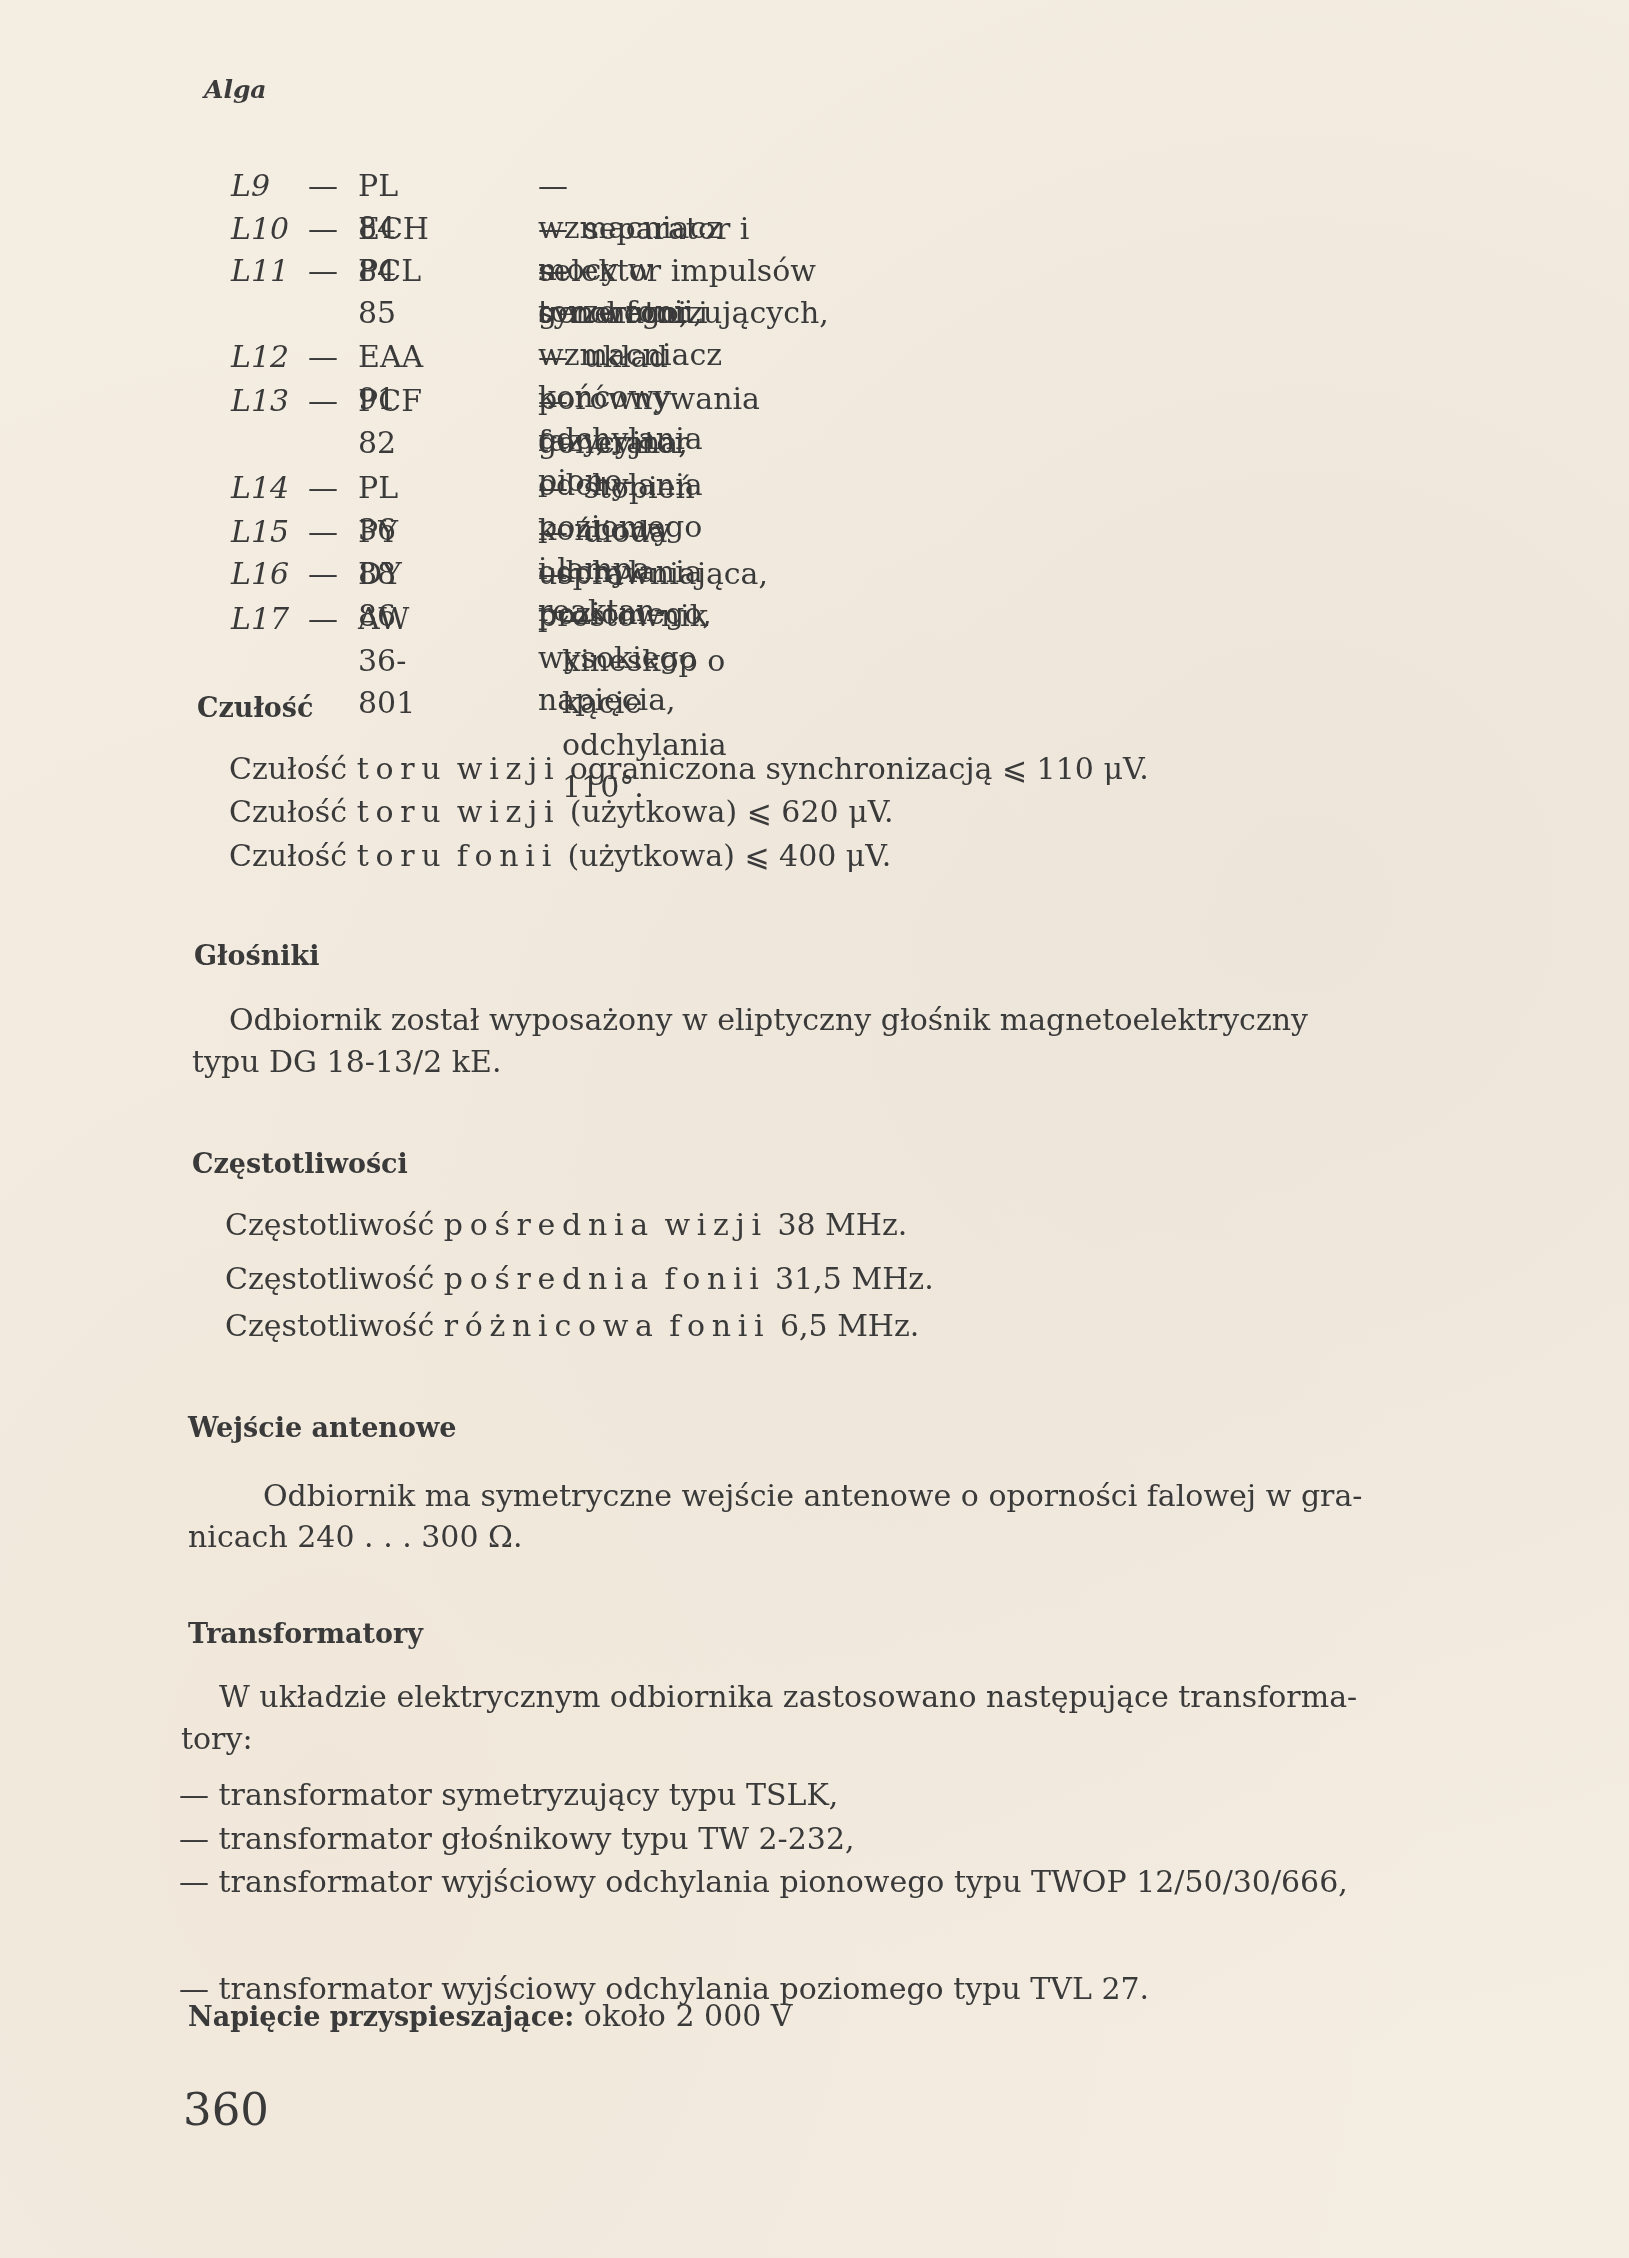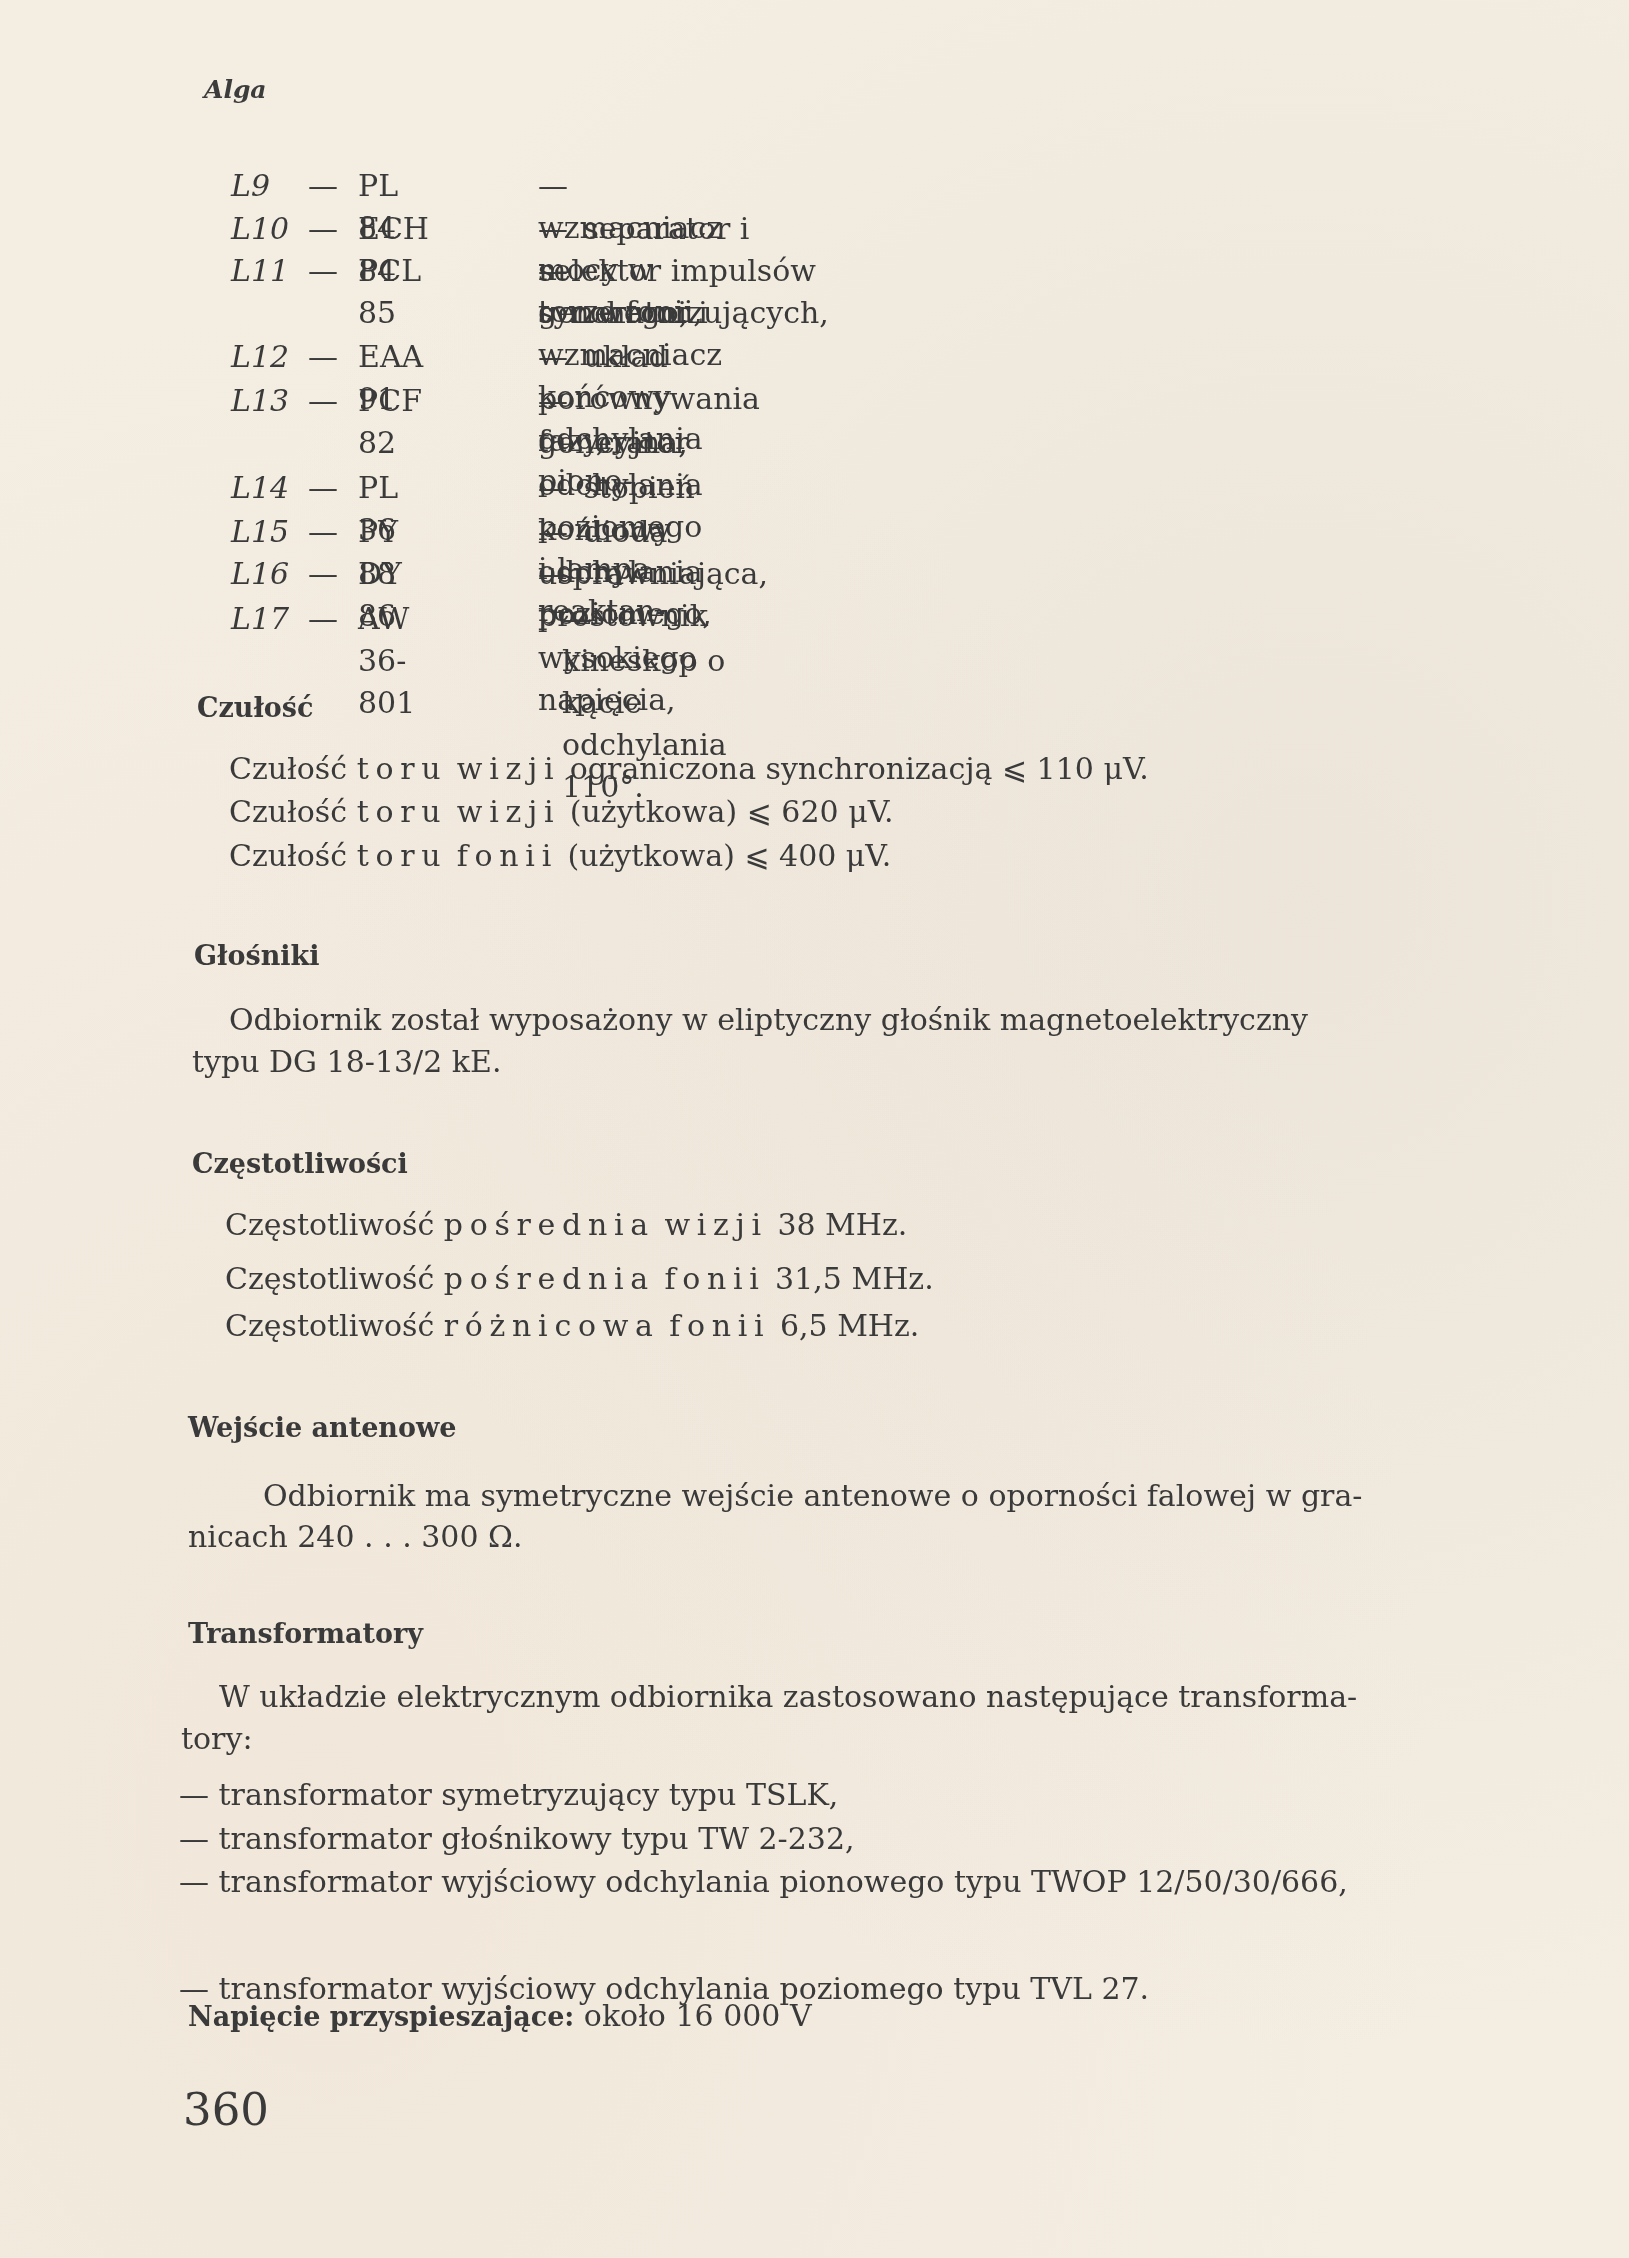--- a/index.html
+++ b/index.html
@@ -158,18 +158,18 @@
   <div class="heading" style="left:188px; top:1618px;">Transformatory</div>
   <div class="para" style="left:219px; top:1676px;">W układzie elektrycznym odbiornika zastosowano następujące transforma-</div>
   <div class="para" style="left:181px; top:1718px;">tory:</div>
   <div class="line" style="left:179px; top:1777px;">— transformator symetryzujący typu TSLK,</div>
   <div class="line" style="left:179px; top:1821px;">— transformator głośnikowy typu TW 2-232,</div>
   <div class="line" style="left:179px; top:1864px;">— transformator wyjściowy odchylania pionowego typu TWOP 12/50/30/666,</div>
   <div class="line" style="left:179px; top:1971px;text-align:right;">— transformator wyjściowy odchylania poziomego typu TVL 27.</div>
 
   <div class="line" style="left:188px; top:1998px;">
     <span style="font-weight:bold; font-size:27px;">Napięcie przyspieszające:</span>
-    <span>około 16 000 V</span>
+    <span>około 2 000 V</span>
   </div>
 
   <div class="abs page-number" style="left:183px; top:2083px;">360</div>
 </div>
 
 
 </body></html>

